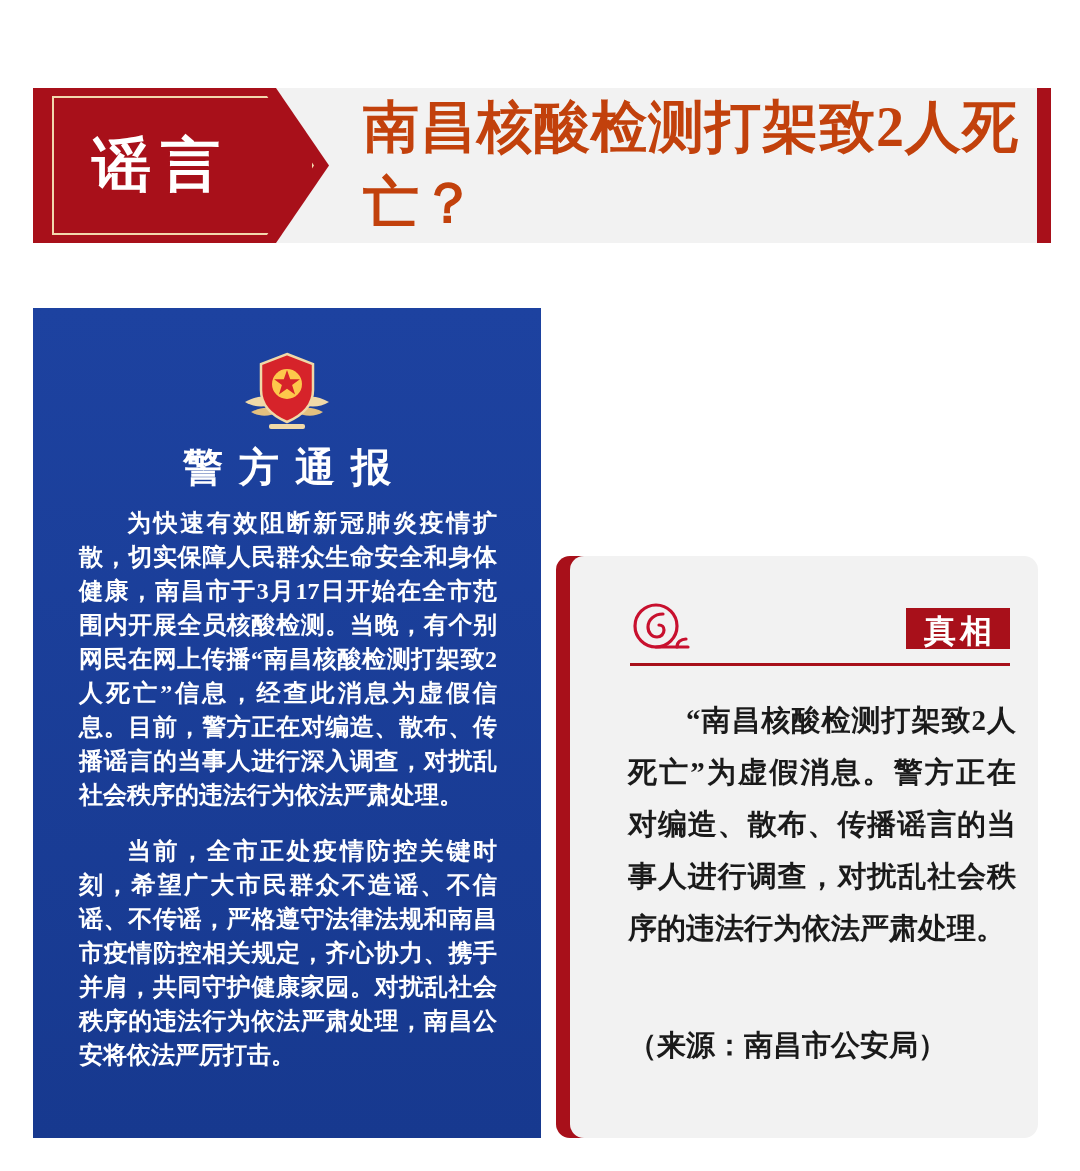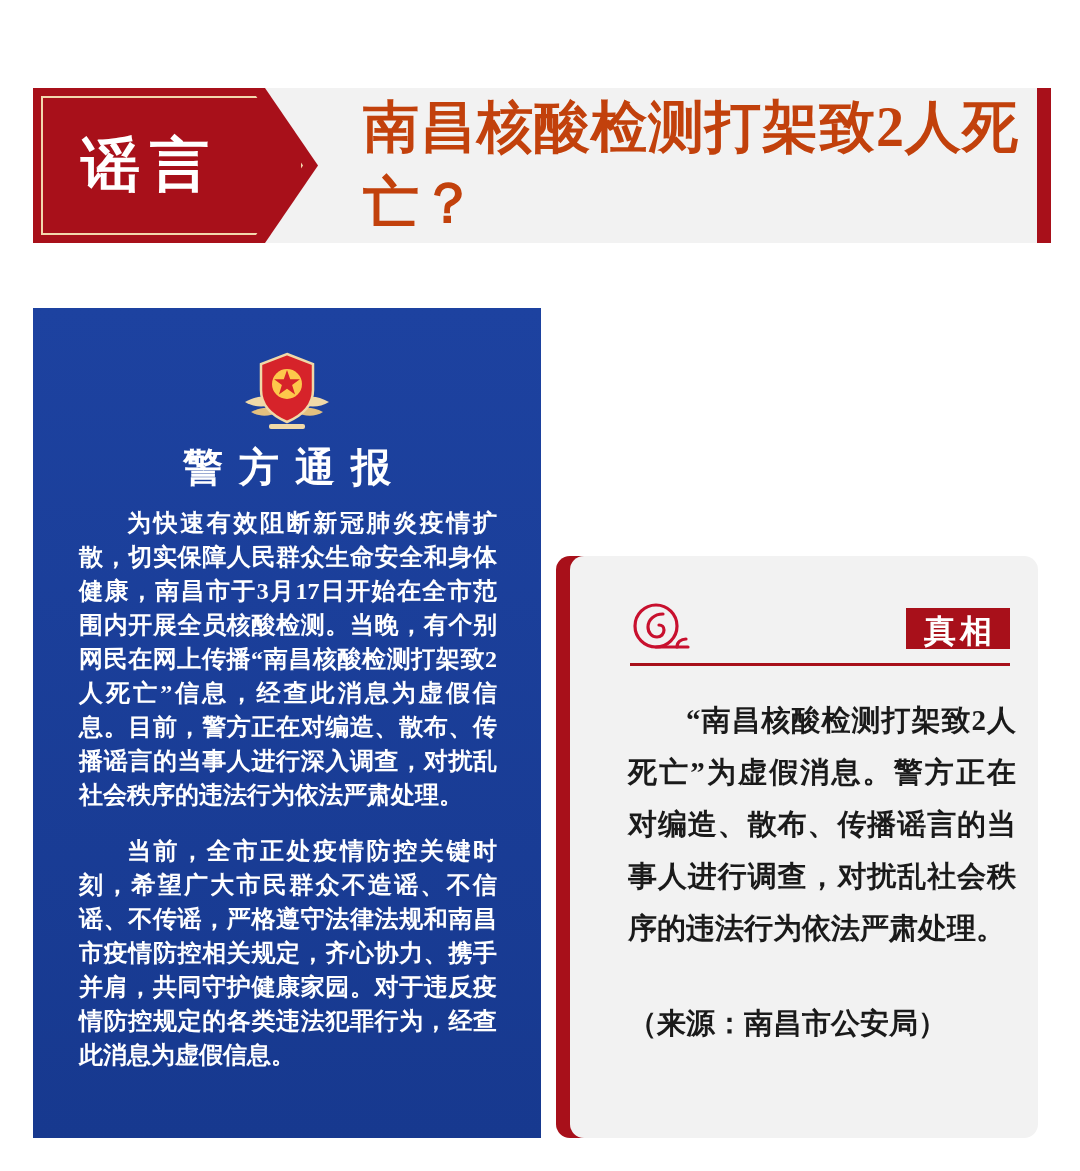--- a/index.html
+++ b/index.html
@@ -39,21 +39,21 @@
   }
   .header-right-bar {
     position: absolute;
     right: 0; top: 0;
     width: 14px; height: 155px;
     background: #a8101a;
   }
   
   .rumor-flag {
     position: absolute;
-    left: 0;
+    left: 11px;
     top: 0;
     width: 285px;
     height: 155px;
     background: #a8101a;
     clip-path: polygon(0 0, 232px 0, 285px 77.5px, 232px 155px, 0 155px);
     display: flex;
     align-items: center;
   }
   .rumor-flag-inner {
     position: absolute;
@@ -195,21 +195,21 @@
     color: #1a1a1a;
     font-size: 29px;
     line-height: 52px;
     text-align: justify;
     font-weight: bold;
   }
   .truth-body p { text-indent: 2em; }
   .truth-source {
     position: absolute;
     left: 58px;
-    top: 448px;
+    top: 470px;
     width: 400px;
     color: #1a1a1a;
     font-size: 29px;
     font-weight: bold;
   }
 </style>
 </head>
 <body>
 
 <div class="page">
@@ -241,21 +241,21 @@
       <circle cx="48" cy="38" r="15" fill="#ffd24d" opacity="0.95"></circle>
       <path d="M48 24 l3.2 9.2 9.7 .1 -7.8 5.8 3 9.3 -8.1-5.7 -8.1 5.7 3-9.3 -7.8-5.8 9.7-.1 Z" fill="#d6232a"></path>
 
       <rect x="30" y="78" width="36" height="5" rx="2" fill="#f0d9a8"></rect>
     </svg>
 
     <div class="notice-heading">警方通报</div>
 
     <div class="notice-body">
       <p>为快速有效阻断新冠肺炎疫情扩散，切实保障人民群众生命安全和身体健康，南昌市于3月17日开始在全市范围内开展全员核酸检测。当晚，有个别网民在网上传播“南昌核酸检测打架致2人死亡”信息，经查此消息为虚假信息。目前，警方正在对编造、散布、传播谣言的当事人进行深入调查，对扰乱社会秩序的违法行为依法严肃处理。</p>
-      <p>当前，全市正处疫情防控关键时刻，希望广大市民群众不造谣、不信谣、不传谣，严格遵守法律法规和南昌市疫情防控相关规定，齐心协力、携手并肩，共同守护健康家园。对于违反疫情防控规定的各类违法犯罪行为，经查此消息为虚假信息。</p>
+      <p>当前，全市正处疫情防控关键时刻，希望广大市民群众不造谣、不信谣、不传谣，严格遵守法律法规和南昌市疫情防控相关规定，齐心协力、携手并肩，共同守护健康家园。对扰乱社会秩序的违法行为依法严肃处理，南昌公安将依法严厉打击。</p>
     </div>
 
   </div>
 
   <div class="truth-wrap">
     <div class="truth-red-edge"></div>
     <div class="truth-card">
 
       <div class="truth-top">
         <svg class="megaphone" viewBox="0 0 62 58">

